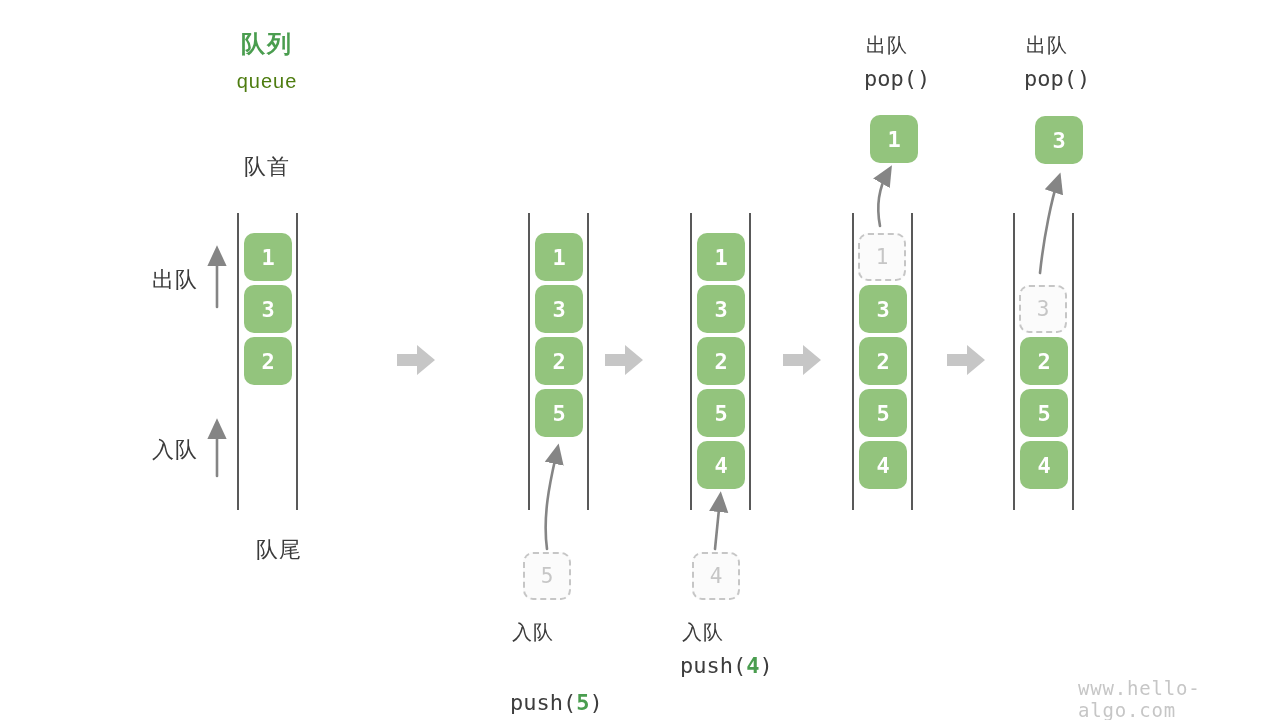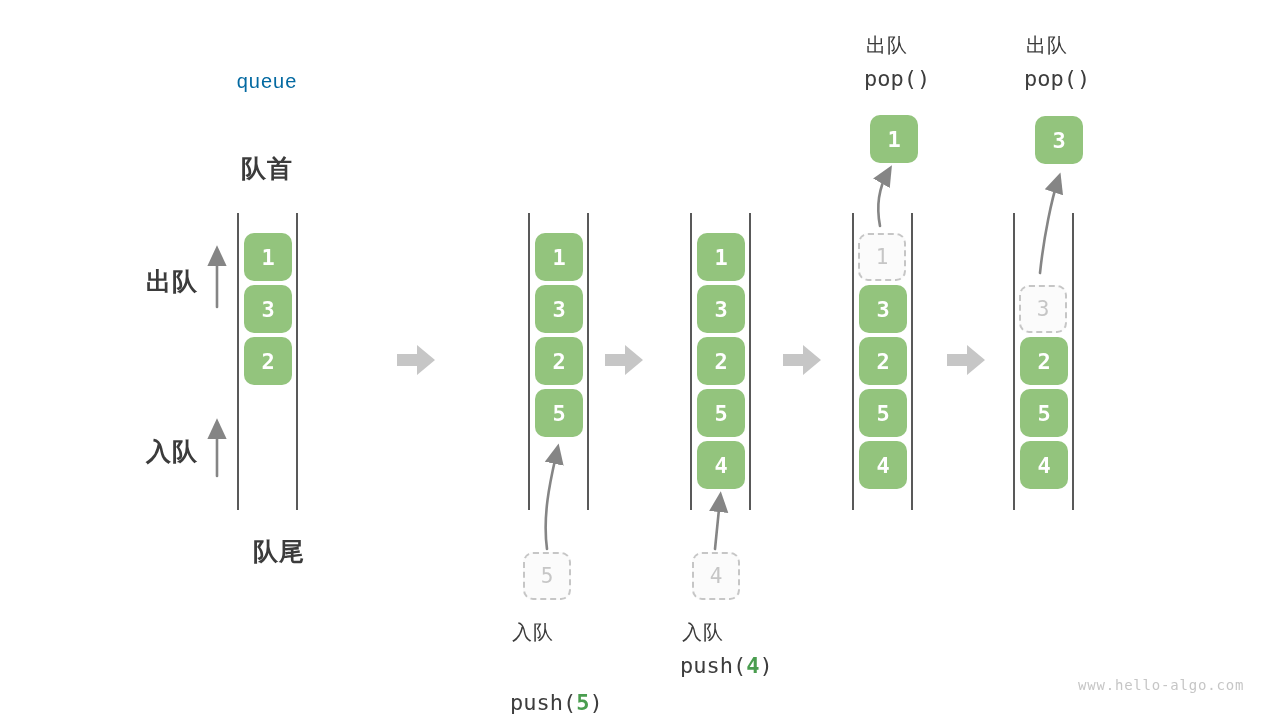--- a/index.html
+++ b/index.html
@@ -50,43 +50,44 @@
     border: 2px dashed #c6c6c6;
     border-radius: 10px;
     color: #c6c6c6;
     font-family: "DejaVu Sans Mono", monospace;
     font-size: 21px;
     display: flex;
     align-items: center;
     justify-content: center;
   }
 
-  .zh-bold { font-weight: bold; font-size: 25px; color: #3b3b3b; letter-spacing: 1px; }
+  .zh-bold { font-weight: normal; font-size: 22px; color: #3b3b3b; letter-spacing: 1px; }
   .zh      { font-size: 20px; color: #3b3b3b; letter-spacing: 1px; }
   .code    { font-family: "DejaVu Sans Mono", monospace; font-size: 22px; color: #3d3d3d; }
   .code .arg { color: #4a9d4f; font-weight: bold; }
   .ctr     { width: 120px; text-align: center; }
 
   #title-zh   { font-size: 24px; font-weight: bold; color: #4a9d4f; letter-spacing: 2px; }
-  #subtitle   { font-size: 20px; color: #0369a1; letter-spacing: 1px; }
+  #subtitle   { font-size: 20px; color: #4d7c0f; letter-spacing: 1px; }
 
   #watermark {
     font-family: "DejaVu Sans Mono", monospace;
-    font-size: 14px;
+    font-size: 19px;
     color: #c6c6c6;
     letter-spacing: 0.8px;
   }
 
   svg.overlay { position: absolute; left: 0; top: 0; pointer-events: none; }
 </style>
 </head>
 <body>
 
 <div id="stage">
 
+  <div id="title-zh" class="abs ctr" style="left:207px; top:28px;">队列</div>
   <div id="subtitle" class="abs ctr" style="left:207px; top:70px;">queue</div>
 
   <div class="abs ctr zh-bold" style="left:207px; top:152px;">队首</div>
   <div class="abs ctr zh-bold" style="left:219px; top:535px;">队尾</div>
 
   <div class="abs zh-bold" style="left:138px; top:265px; width:60px; text-align:right;">出队</div>
   <div class="abs zh-bold" style="left:138px; top:435px; width:60px; text-align:right;">入队</div>
 
   <div class="col" style="left:237px;"></div>
   <div class="col" style="left:528px;"></div>

